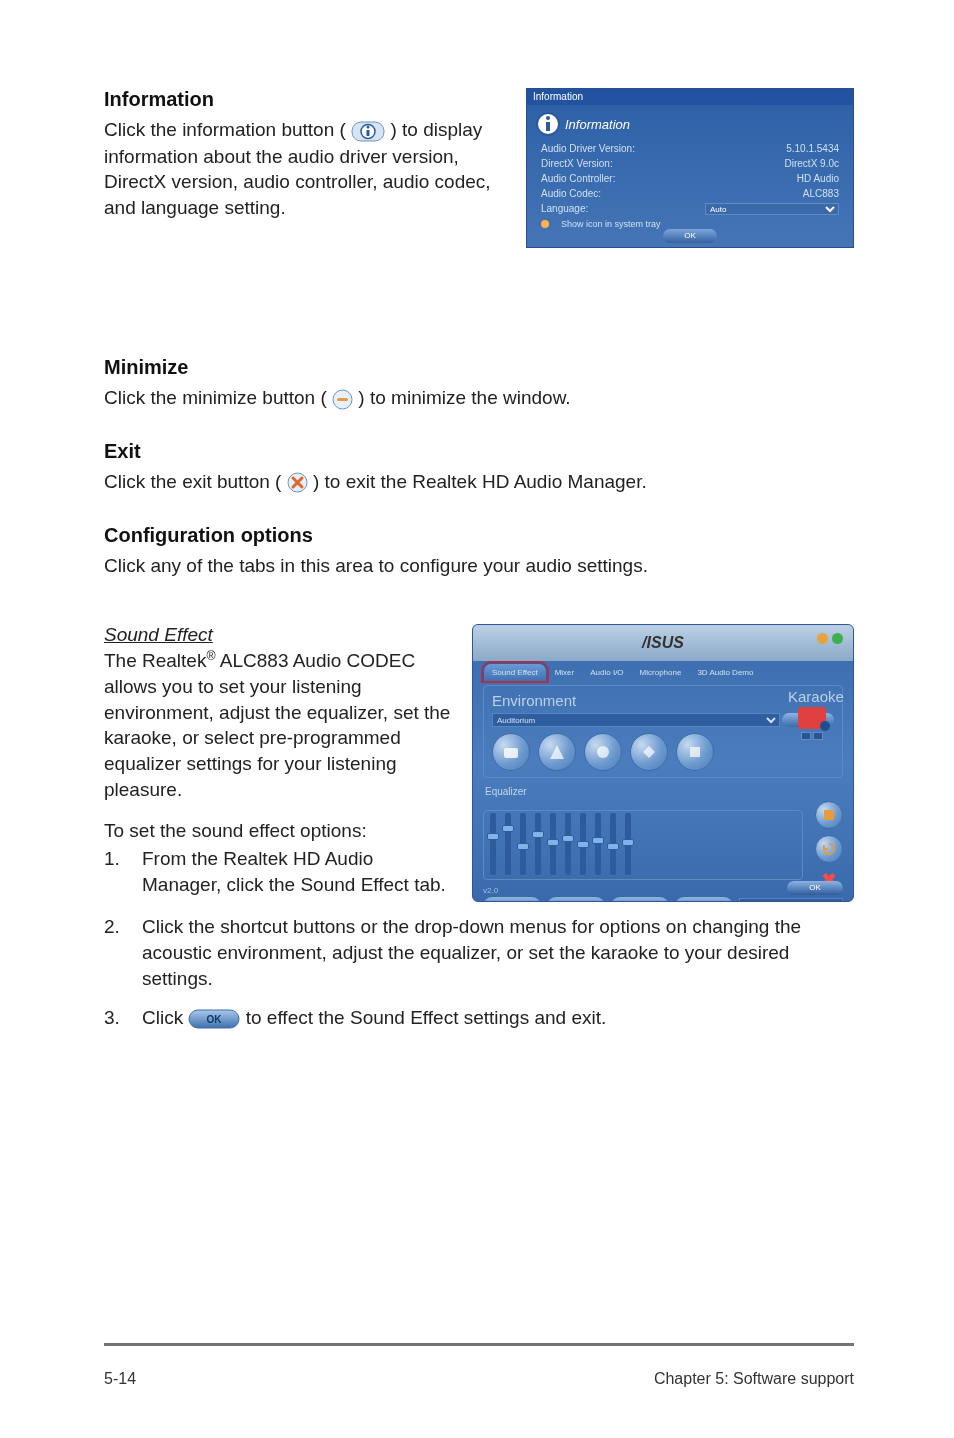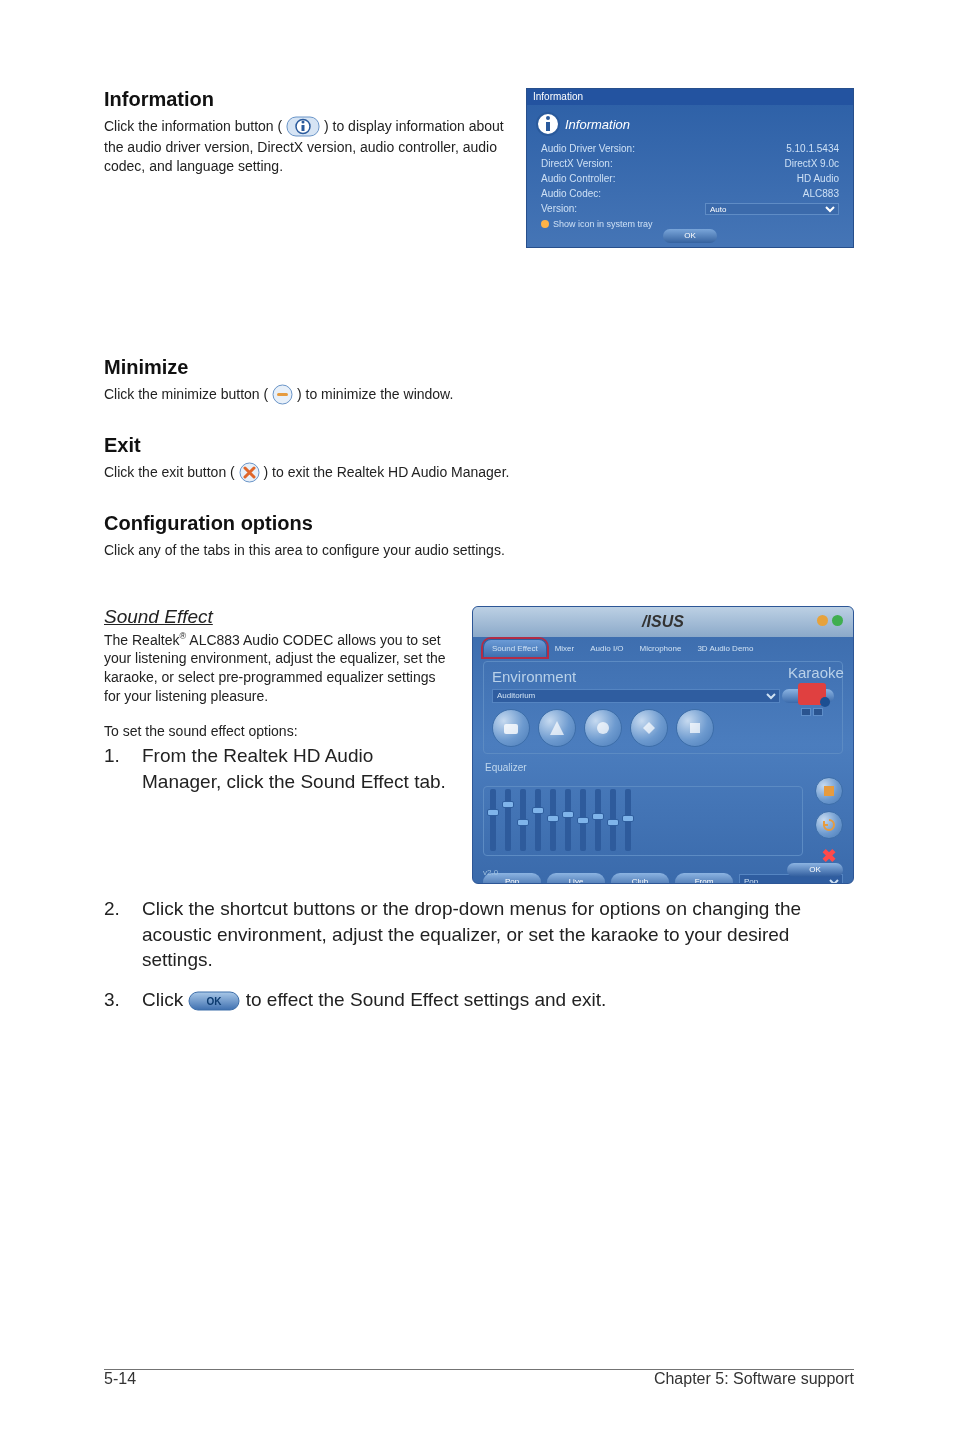--- a/index.html
+++ b/index.html
@@ -13,21 +13,21 @@
     padding: 88px 100px 50px 104px;
   }
   .section { margin-bottom: 28px; }
   h3.bold-heading {
     font-weight: bold;
     font-size: 20px;
     color: #111;
     margin-bottom: 6px;
   }
   p.body {
-    font-size: 14px;
+    font-size: 19px;
     line-height: 1.35;
     color: #222;
   }
   .inline-icon {
     display: inline-block;
     vertical-align: middle;
     position: relative;
     top: -1px;
   }
   .info-float {
@@ -80,21 +80,21 @@
     color: #fff;
   }
   .info-panel select {
     font-size: 8px;
     height: 12px;
     background: #3b6aab;
     color: #fff;
     border: 1px solid #5f8cc5;
     width: 134px;
   }
-  .info-panel .radio-row { display:flex; align-items:center; gap:4px; padding:2px 14px; font-size:9px;}
+  .info-panel .radio-row { display:flex; align-items:center; gap:12px; padding:2px 14px; font-size:9px;}
   .info-panel .radio-dot { width:8px; height:8px; border-radius:50%; background:#ffb347; }
   .clear { clear: both; }
   .minimize-btn-svg, .exit-btn-svg, .info-btn-svg, .ok-inline-svg { vertical-align: middle; }
   .italic-underline {
     font-style: italic;
     text-decoration: underline;
     font-size: 19px;
     margin-bottom: 2px;
     display: block;
   }
@@ -109,21 +109,21 @@
     height: 278px;
     background: linear-gradient(#3a6aab,#4b7dbe 50%,#3a6aab);
     border-radius: 6px;
     border: 1px solid #2d5696;
     position: relative;
     overflow: hidden;
     color: #dbe8f6;
     font-size: 9px;
   }
   .se-panel .topbar {
-    height: 30px;
+    height: 36px;
     background: linear-gradient(#bcd0e4,#8ba9c9);
     display: flex;
     align-items: center;
     justify-content: center;
     position: relative;
   }
   .se-panel .logo {
     font-family: Arial, sans-serif;
     font-weight: bold;
     font-size: 16px;
@@ -241,22 +241,22 @@
   }
   ol.numbered > li .txt { flex:1; }
   .ok-inline-svg-wrap {
     display:inline-block; vertical-align:middle; position:relative; top:-1px;
   }
   .footer {
     position: absolute;
     bottom: 50px;
     left: 104px;
     right: 100px;
-    border-top: 1px solid #737373;
-    padding-top: 0;
+    border-top: 3px solid #737373;
+    padding-top: 24px;
     display: flex;
     justify-content: space-between;
     font-size: 16px;
     color: #333;
   }
   .spacer-large { height: 70px; }
 </style>
 </head>
 <body>
 
@@ -282,21 +282,21 @@
         </div>
       <div class="irow">
           <span>Audio Controller:</span>
           <span>HD Audio</span>
         </div>
       <div class="irow">
           <span>Audio Codec:</span>
           <span>ALC883</span>
         </div>
       <div class="irow">
-        <span>Version:</span>
+        <span>Language:</span>
         <select><option>Auto</option></select>
       </div>
       <div class="radio-row">
         <span class="radio-dot"></span>
         <span>Show icon in system tray</span>
       </div>
       <div class="ok-btn">OK</div>
     </div>
   </div>
 

